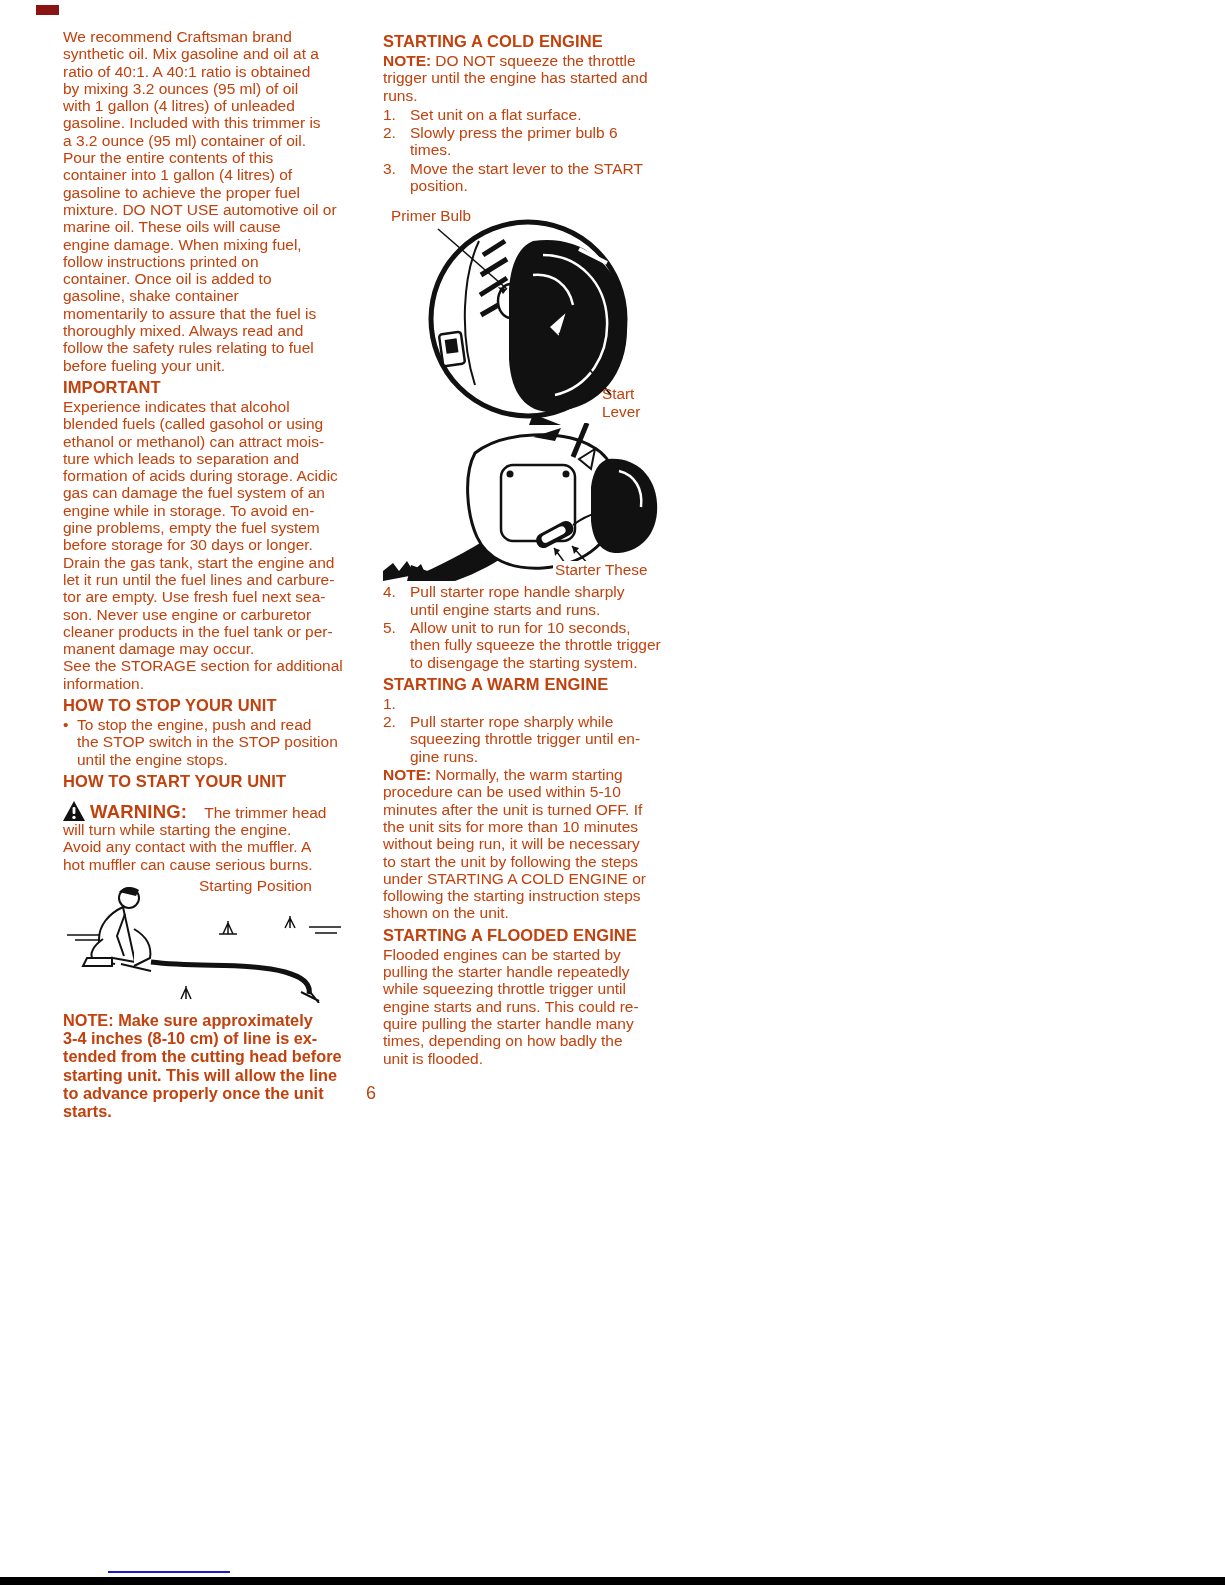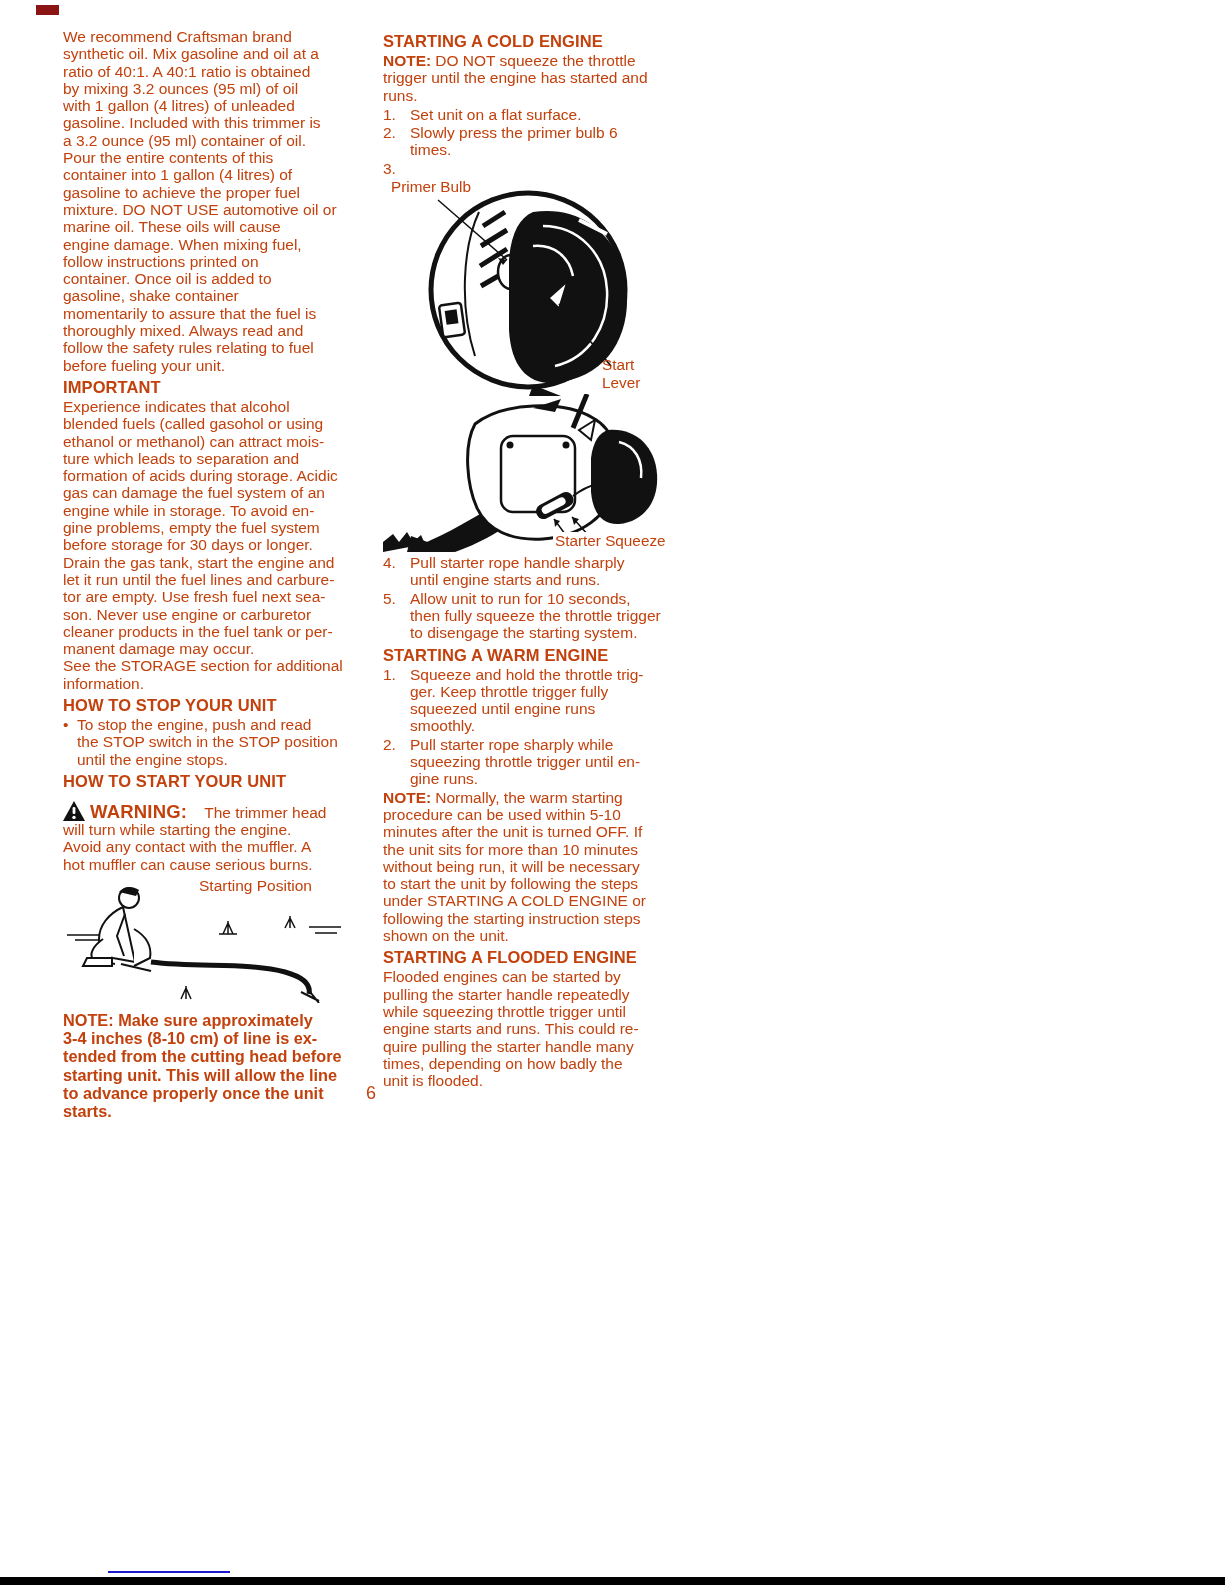--- a/index.html
+++ b/index.html
@@ -18,21 +18,21 @@
   .li .num{flex:none;width:27px;font-size:15.5px;line-height:17.3px;}
   .noteb{font-weight:bold;font-size:16.3px;line-height:18.2px;white-space:pre-line;margin-top:8px;}
   .warning{margin-top:10px;}
   .warn-icon{display:inline-block;vertical-align:-3px;margin-right:5px;}
   .warn-label{font-weight:bold;font-size:18.5px;letter-spacing:.2px;margin-right:17px;text-align:right;}
   .inline-b{font-weight:bold;margin-right:4px;}
   .figure{position:relative;}
   .figureA{height:124px;margin:6px 0 4px 0;}
   .figureA .cap{position:absolute;left:136px;top:-2px;font-size:15.5px;}
   .figureA svg{position:absolute;left:0;top:4px;}
-  .figureB{height:214px;margin-top:3px;}
+  .figureB{height:214px;margin-top:15px;}
   .figureB svg{position:absolute;left:0;top:4px;}
   .figlabel{position:absolute;font-size:15.3px;line-height:18px;white-space:pre-line;}
   .lbl-primer{left:8px;top:-2px;}
   .lbl-lever{left:219px;top:176px;}
   .figureC{height:160px;}
   .figureC svg{position:absolute;left:0;top:0;}
   .lbl-handle{left:170px;top:138px;background:#fff;padding:0 2px;}
   .pagenum{position:absolute;left:366px;top:1083px;font-size:18px;}
   .red-mark{position:absolute;left:36px;top:5px;width:23px;height:10px;background:#8b1515;}
   .blue-line{position:absolute;left:108px;top:1571px;width:122px;height:2px;background:#1a1acc;}
@@ -148,20 +148,22 @@
           <span class="num">1.</span>
           <span class="body">Set unit on a flat surface.</span>
         </div>
       <div class="li">
           <span class="num">2.</span>
           <span class="body">Slowly press the primer bulb 6
 times.</span>
         </div>
       <div class="li">
           <span class="num">3.</span>
+          <span class="body">Move the start lever to the START
+position.</span>
         </div>
     </div>
 
     <div class="figure figureB">
       <svg width="300" height="212" viewBox="0 0 300 212">
         <circle cx="145" cy="106" r="97" fill="#fff" stroke="#111" stroke-width="5"></circle>
         <path d="M96 28 C80 62 76 122 92 172" stroke="#111" stroke-width="2" fill="none"></path>
         <path d="M100 42 l22 -14 M98 62 l26 -16 M97 82 l27 -17 M98 102 l26 -15" stroke="#111" stroke-width="5"></path>
         <ellipse cx="128" cy="88" rx="13" ry="17" fill="#fff" stroke="#111" stroke-width="2.5"></ellipse>
         <g transform="rotate(-8 69 136)">
@@ -202,45 +204,41 @@
         <path d="M196 36 l16 -10 -4 20 z" fill="#fff" stroke="#111" stroke-width="2"></path>
         <g transform="rotate(-28 172 112)">
           <rect x="152" y="104" width="40" height="15" rx="7" fill="#111"></rect>
           <rect x="158" y="107" width="26" height="8" rx="4" fill="#fff"></rect>
         </g>
         <path d="M190 102 C198 96 206 92 214 90" stroke="#111" stroke-width="2" fill="none"></path>
         <path d="M182 140 L171 125 M206 142 L189 123" stroke="#111" stroke-width="1.5"></path>
         <path d="M171 125 l1 8 5 -6 z" fill="#111"></path>
         <path d="M189 123 l2 8 5 -6 z" fill="#111"></path>
       </svg>
-      <div class="figlabel lbl-handle">Starter Squeeze</div>
+      <div class="figlabel lbl-handle">Starter These</div>
     </div>
 
     <div>
       <div class="li">
           <span class="num">4.</span>
           <span class="body">Pull starter rope handle sharply
 until engine starts and runs.</span>
         </div>
       <div class="li">
           <span class="num">5.</span>
           <span class="body">Allow unit to run for 10 seconds,
 then fully squeeze the throttle trigger
 to disengage the starting system.</span>
         </div>
     </div>
 
     <h3>STARTING A WARM ENGINE</h3>
     <div>
       <div class="li">
           <span class="num">1.</span>
-          <span class="body">Squeeze and hold the throttle trig-
-ger. Keep throttle trigger fully
-squeezed until engine runs
-smoothly.</span>
         </div>
       <div class="li">
           <span class="num">2.</span>
           <span class="body">Pull starter rope sharply while
 squeezing throttle trigger until en-
 gine runs.</span>
         </div>
     </div>
 
     <p class="body"><span class="inline-b">NOTE:</span><span>Normally, the warm starting

